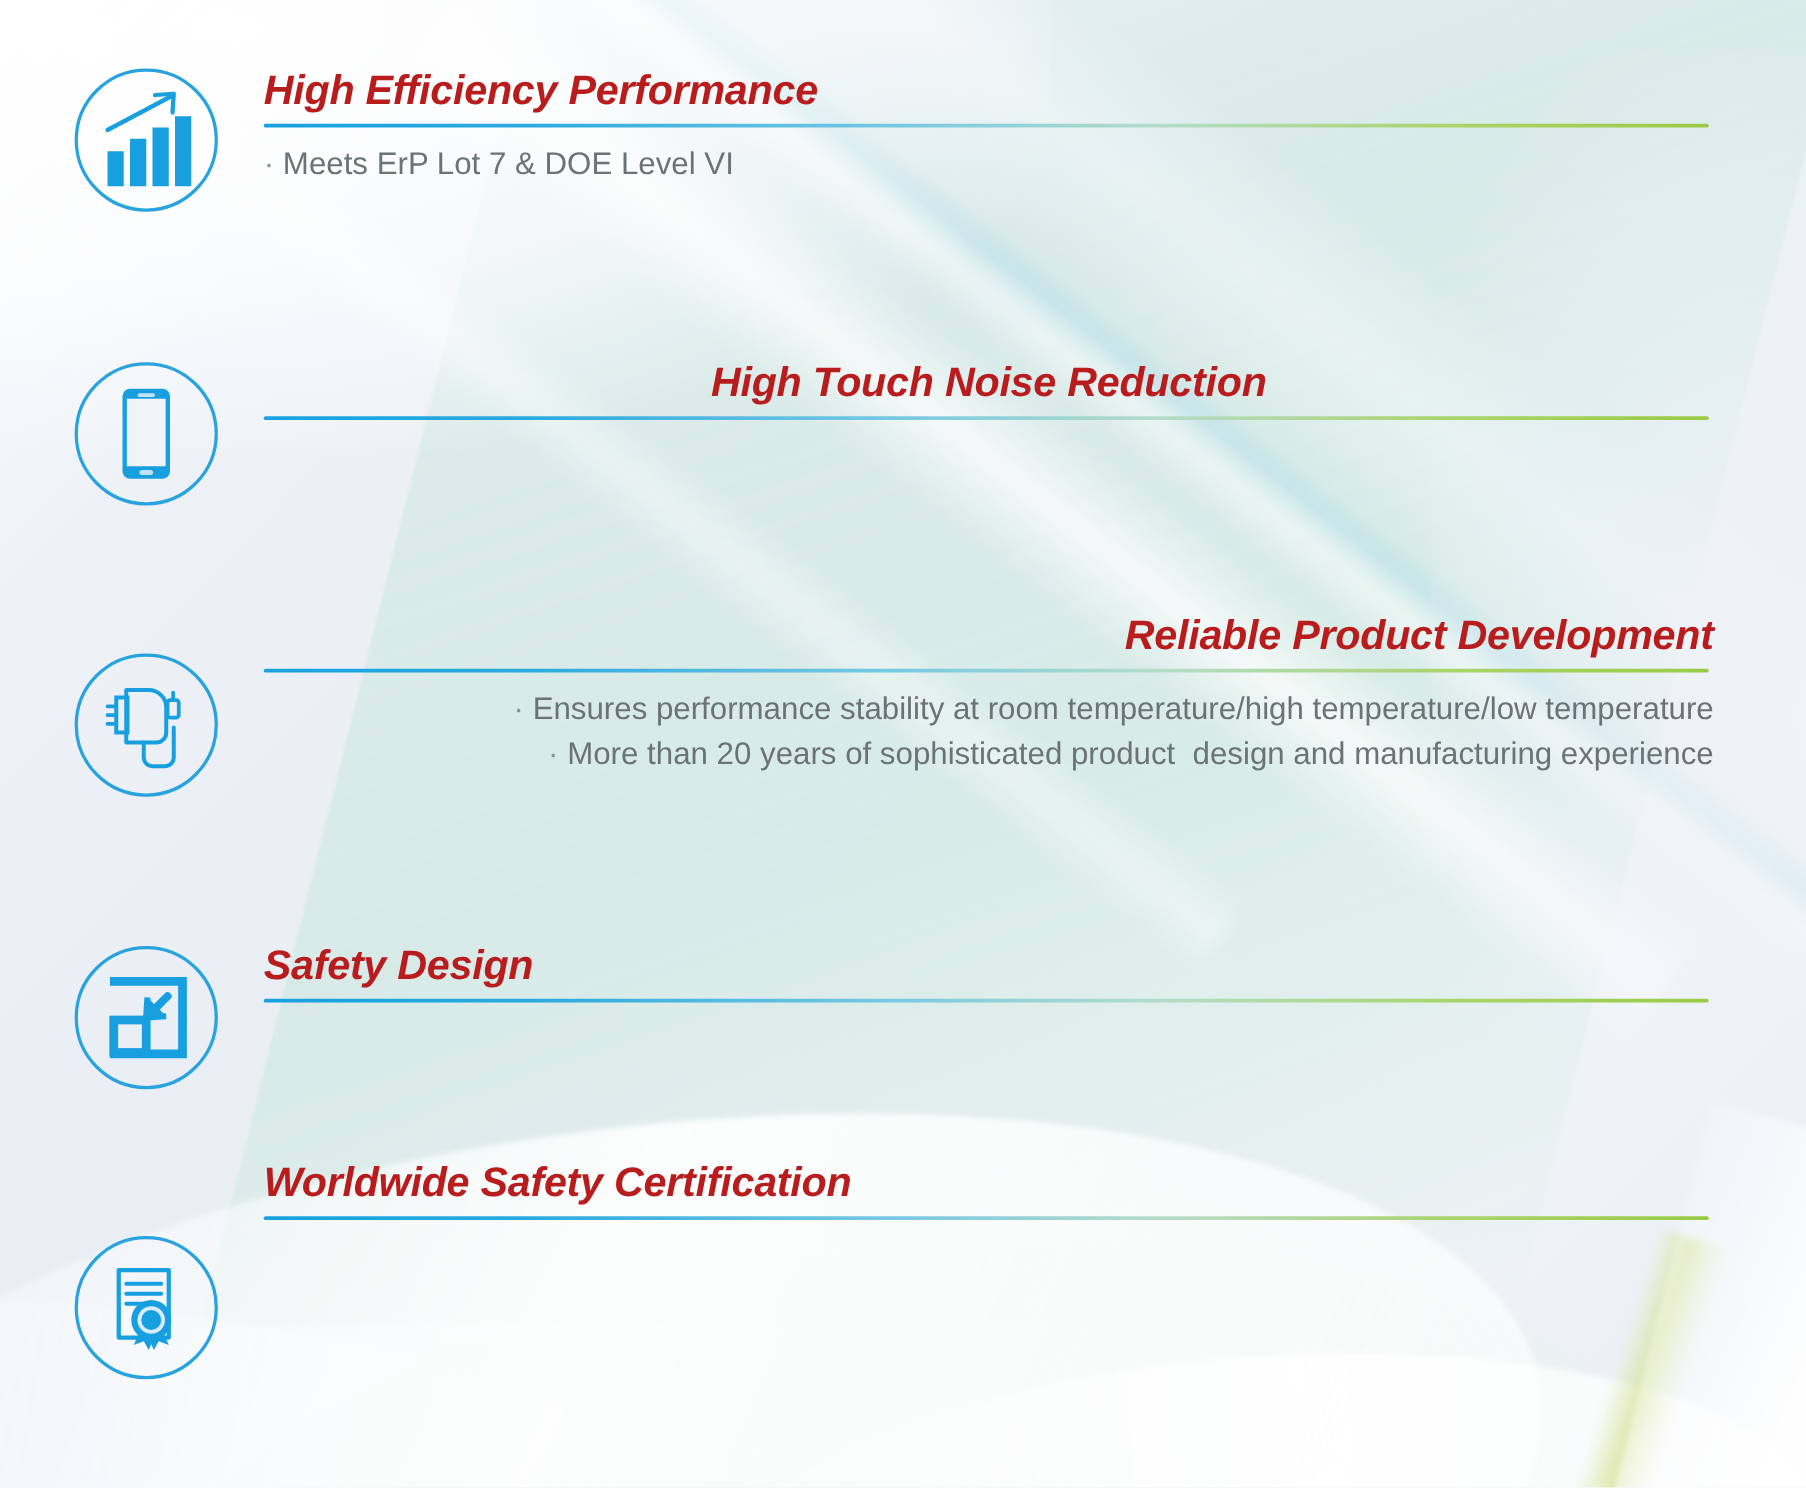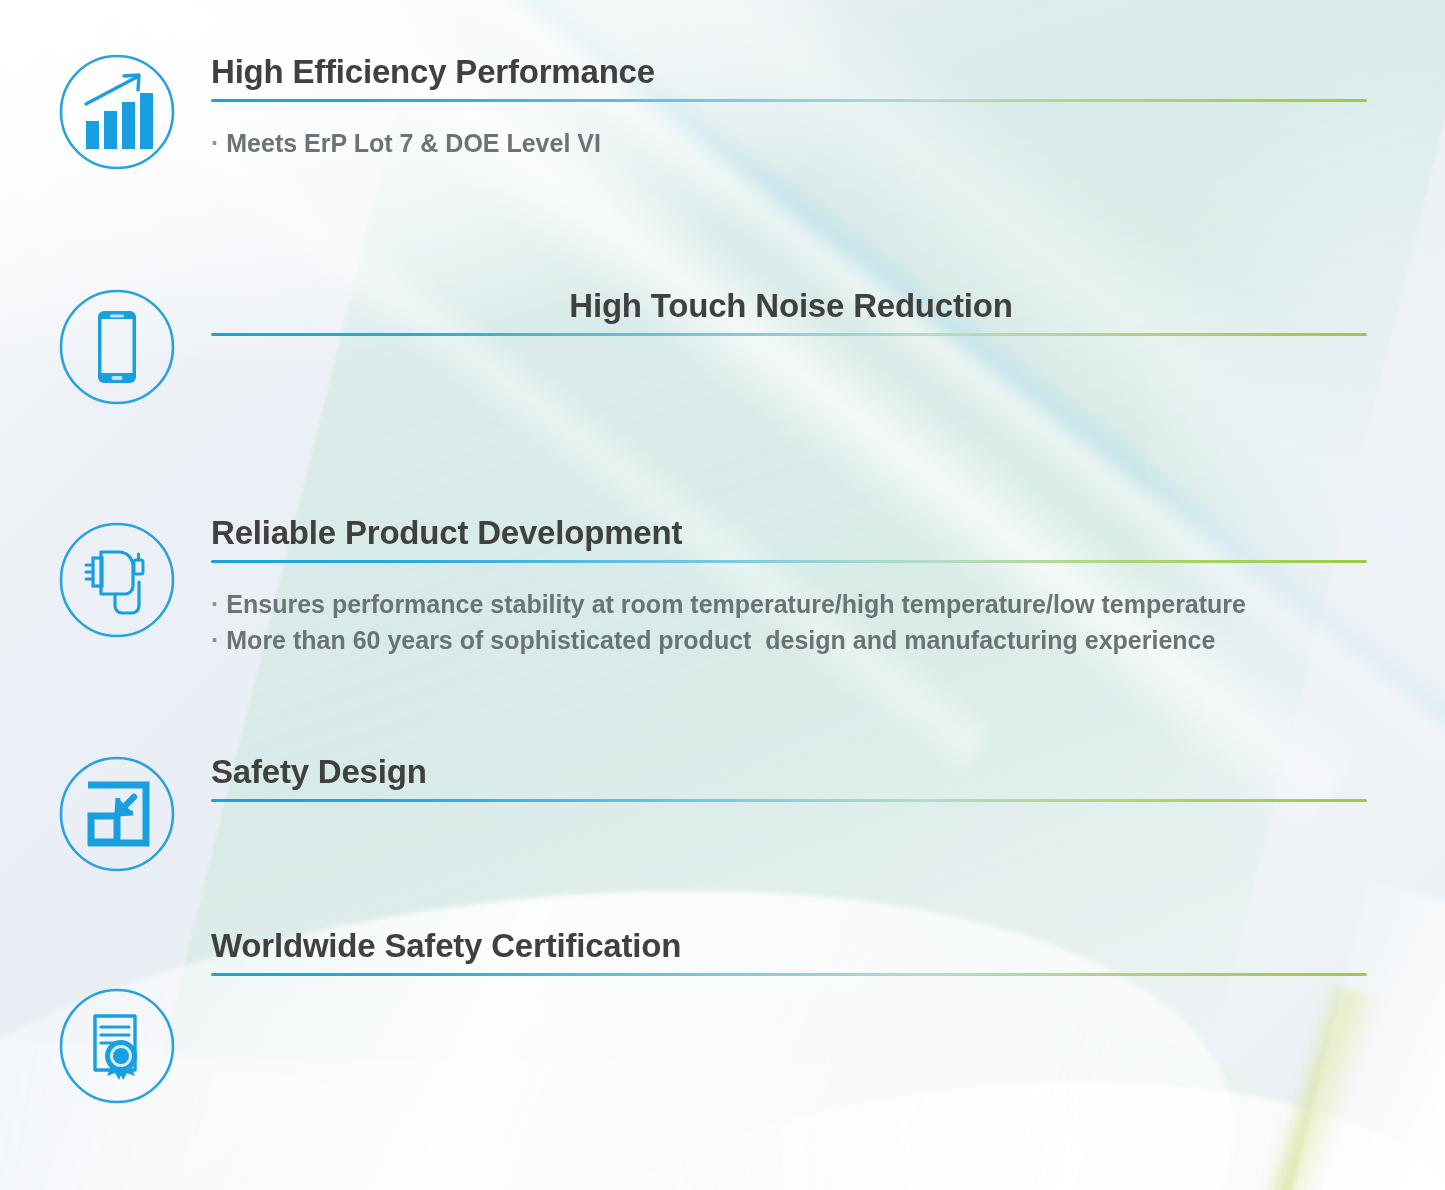--- a/index.html
+++ b/index.html
@@ -144,37 +144,37 @@
 
   .feat-body {
     position: absolute;
     left: 211px;
     width: 1160px;
   }
 
   .feat-title {
     font-size: 33px;
     font-weight: bold;
-    color: #404040;
+    color: #b91c1c;
     letter-spacing: -0.2px;
     line-height: 1.1;
     white-space: nowrap;
+    font-style: italic;
   }
 
   .divider {
     margin-top: 9px;
     width: 1156px;
     height: 3px;
     background: linear-gradient(90deg, #17a2e0 0%, #2aaadf 18%, #79c9e3 44%, #b5dcc9 62%, #a9d468 83%, #99cb45 100%);
     border-radius: 2px;
   }
 
   .feat-lines {
-    margin-top: 23px;
-    font-weight: bold;
+    margin-top: 11px;
   }
   .feat-line {
     font-size: 25px;
     color: #6c7376;
     line-height: 1.44;
     padding-left: 17px;
     text-indent: -17px;
     white-space: pre-wrap;
   }
   .feat-line .bullet {
@@ -186,21 +186,21 @@
   }
 
   
   #sec-0 .icon-wrap { top: 50px; }
   #sec-0 .feat-body { top: 54px; }
 
   #sec-1 .icon-wrap { top: 285px; }
   #sec-1 .feat-body { top: 288px; text-align: center; }
 
   #sec-2 .icon-wrap { top: 518px; }
-  #sec-2 .feat-body { top: 515px; }
+  #sec-2 .feat-body { top: 490px; text-align: right; }
 
   #sec-3 .icon-wrap { top: 752px; }
   #sec-3 .feat-body { top: 754px; }
 
   #sec-4 .icon-wrap { top: 984px; }
   #sec-4 .feat-body { top: 928px; }
 </style>
 </head>
 <body>
 
@@ -271,21 +271,21 @@
           <path d="M60 76 v12 a7 7 0 0 0 7 7 h10 a7 7 0 0 0 7 -7 v-24" fill="none" stroke="#189fe0" stroke-width="3.2" stroke-linecap="round" stroke-linejoin="round"></path>
           <rect x="79" y="42" width="9" height="14" rx="2" fill="none" stroke="#189fe0" stroke-width="3"></rect>
           <path d="M83.5 36 v6" stroke="#189fe0" stroke-width="3" stroke-linecap="round"></path>
         </svg>
       </div>
       <div class="feat-body">
         <div class="feat-title">Reliable Product Development</div>
         <div class="divider"></div>
         <div class="feat-lines">
           <div class="feat-line"><span class="bullet">· </span><span>Ensures performance stability at room temperature/high temperature/low temperature</span></div>
-          <div class="feat-line"><span class="bullet">· </span><span>More than 60 years of sophisticated product  design and manufacturing experience</span></div>
+          <div class="feat-line"><span class="bullet">· </span><span>More than 20 years of sophisticated product  design and manufacturing experience</span></div>
         </div>
       </div>
     </div>
 
     <div class="feature" id="sec-3">
       <div class="icon-wrap">
         <svg width="124" height="124" viewBox="0 0 124 124">
           <circle cx="62" cy="62" r="56" fill="none" stroke="#29a3dd" stroke-width="2.6"></circle>
           <path d="M33 33 h58 v58 h-58" fill="none" stroke="#189fe0" stroke-width="7"></path>
           <rect x="36" y="64" width="26" height="26" fill="none" stroke="#189fe0" stroke-width="7"></rect>

